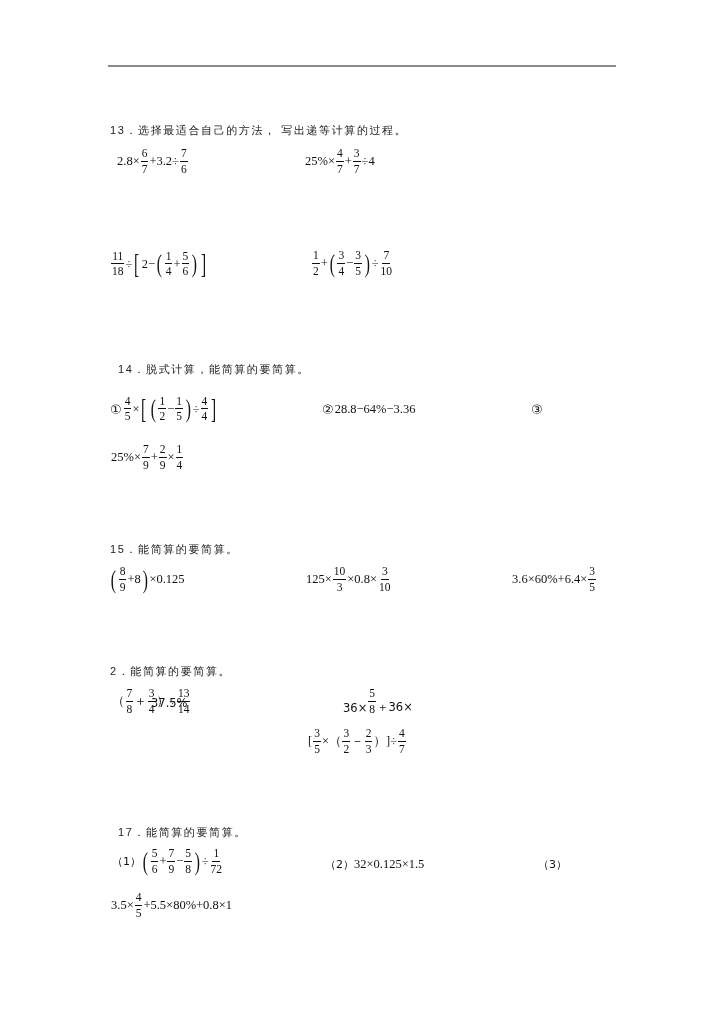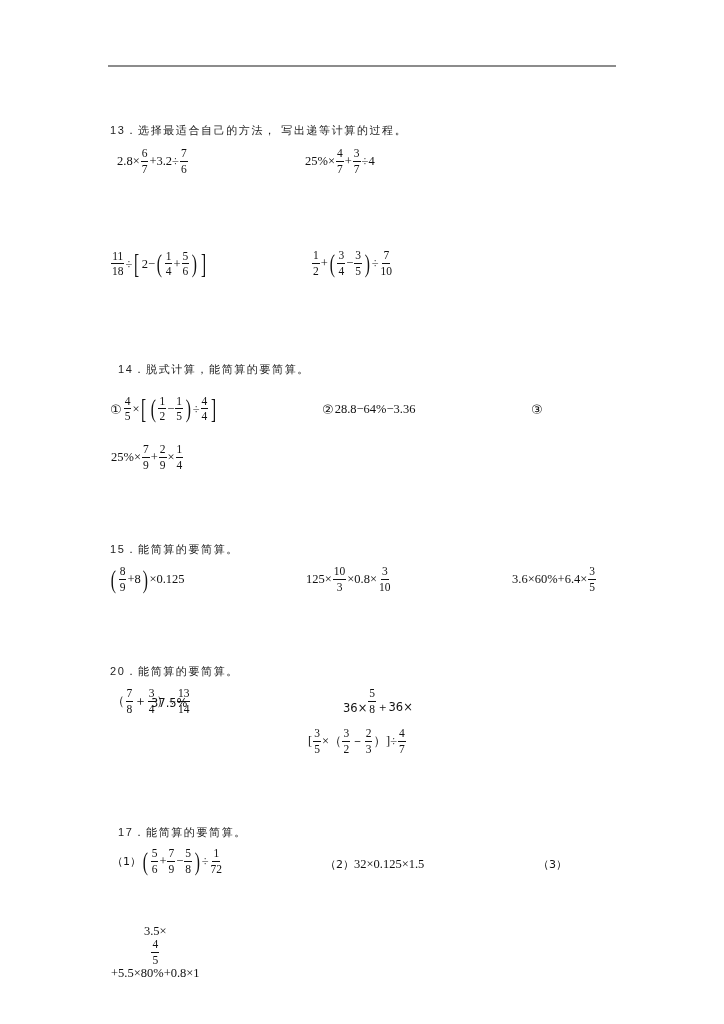--- a/index.html
+++ b/index.html
@@ -182,21 +182,21 @@
 </div>
 
 <div class="expr" style="left:512px; top:566px;justify-content:space-between;">
   <span>3.6×60%+6.4×</span>
   <span class="frac">
       <span class="num">3</span>
       <span class="den">5</span>
     </span>
 </div>
 
-<div class="qtitle" style="left:110px; top:664px;">20．能简算的要简算。</div>
+<div class="qtitle" style="left:110px; top:664px;">2．能简算的要简算。</div>
 
 <div class="expr" style="left:112px; top:688px;">
   <span>（</span>
   <span class="frac">
       <span class="num">7</span>
       <span class="den">8</span>
     </span>
   <span>＋</span>
   <span class="frac">
       <span class="num">3</span>
@@ -275,20 +275,20 @@
 
 <div class="expr" style="left:325px; top:857px;">
   <span style="font-family:'DejaVu Sans',sans-serif;font-size:11px;">（2）</span>
   <span>32×0.125×1.5</span>
 </div>
 
 <div class="expr" style="left:538px; top:857px;">
   <span style="font-family:'DejaVu Sans',sans-serif;font-size:11px;">（3）</span>
 </div>
 
-<div class="expr" style="left:111px; top:924px;flex-direction:column;">
+<div class="expr" style="left:111px; top:892px;">
   <span>3.5×</span>
   <span class="frac">
       <span class="num">4</span>
       <span class="den">5</span>
     </span>
   <span>+5.5×80%+0.8×1</span>
 </div>
 
 </body></html>

